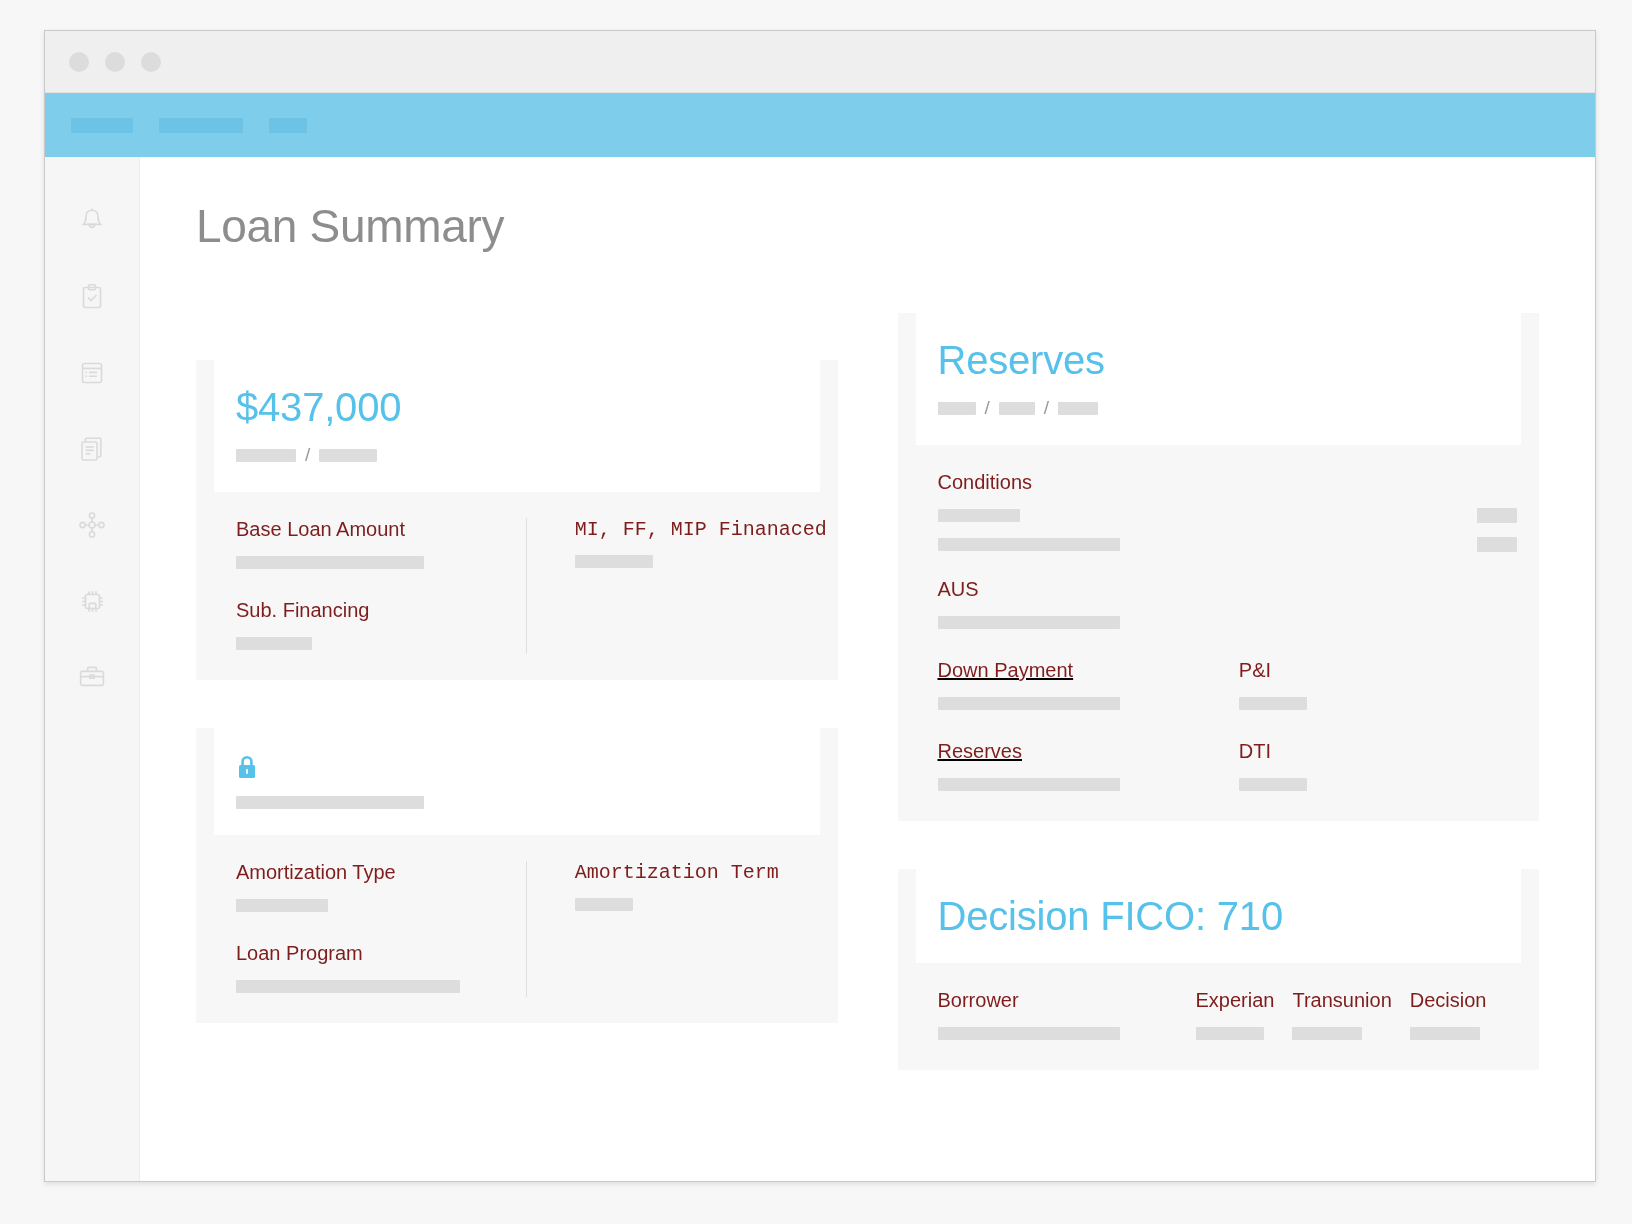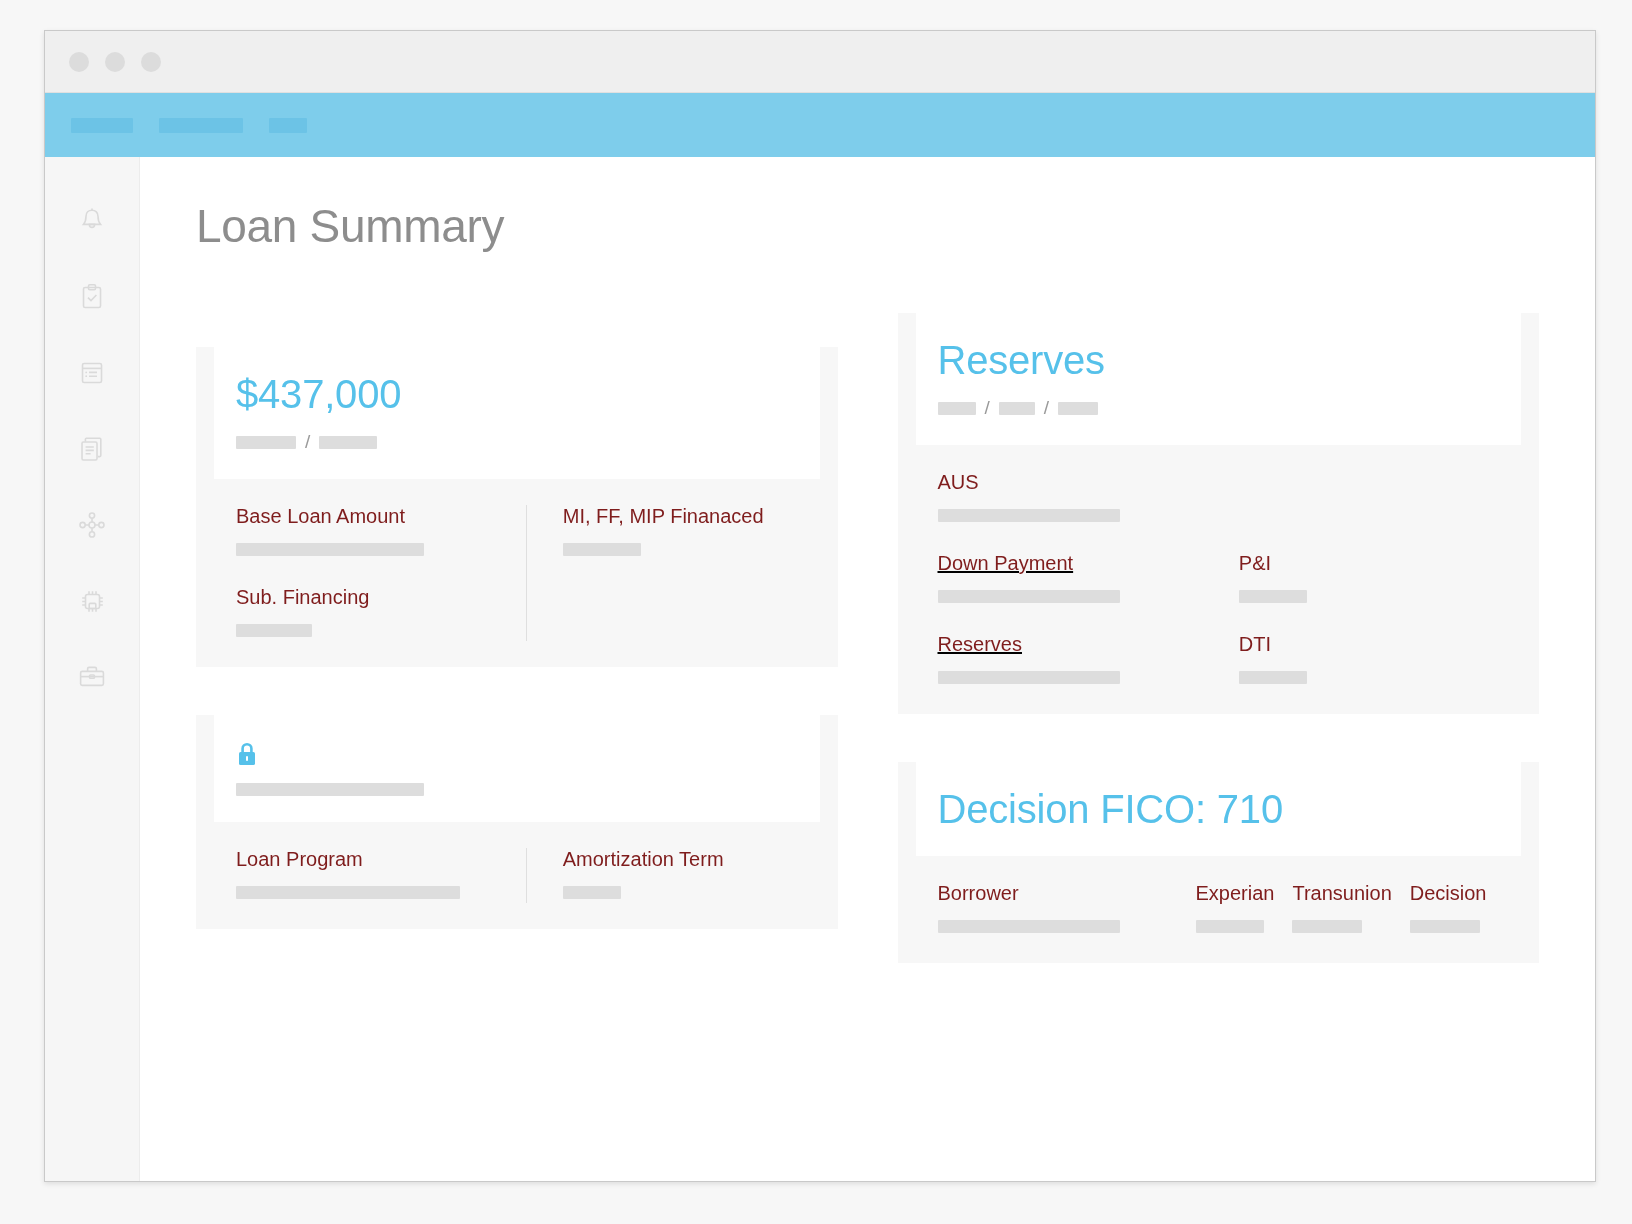--- a/index.html
+++ b/index.html
@@ -161,22 +161,23 @@
   
   .split {
     display: flex;
   }
   .split .left {
     flex: 0 0 50%;
     padding-right: 26px;
   }
   .split .right {
     flex: 1;
-    padding-left: 36px;
+    padding-left: 48px;
     border-left: 1px solid #dfdfdf;
+    font-family: Liberation Mono, monospace;
   }
 
   
   .row2 { display: flex; }
   .row2 .c1 { flex: 0 0 52%; text-decoration: underline; }
   .row2 .c2 { flex: 1; }
 
   .cond-row {
     display: flex;
     align-items: center;
@@ -335,20 +336,26 @@
                     <path d="M6.6 11V7.6a4.4 4.4 0 018.8 0V11" stroke="#56c1ea" stroke-width="2.6" fill="none"></path>
                     <rect x="10" y="15" width="2" height="5" rx="1" fill="#ffffff"></rect>
                   </svg>
                 </div>
                 <div class="sub-line">
                   <span class="ph" style="width:188px"></span>
                 </div>
               </div>
               <div class="card-body split">
                 <div class="left">
+                  <div class="field">
+                    <div class="field-label">Amortization Type</div>
+                    <div class="field-bar">
+                      <span class="ph" style="width:92px"></span>
+                    </div>
+                  </div>
                   <div class="field">
                     <div class="field-label">Loan Program</div>
                     <div class="field-bar">
                       <span class="ph" style="width:224px"></span>
                     </div>
                   </div>
                 </div>
                 <div class="right">
                   <div class="field">
                     <div class="field-label">Amortization Term</div>
@@ -370,20 +377,31 @@
                 <div class="sub-line">
                   <span class="ph" style="width:38px"></span>
                   <span class="slash">/</span>
                   <span class="ph" style="width:36px"></span>
                   <span class="slash">/</span>
                   <span class="ph" style="width:40px"></span>
                 </div>
               </div>
               <div class="card-body">
 
+                <div class="field">
+                  <div class="field-label">Conditions</div>
+                  <div class="cond-row">
+                    <span class="ph" style="width:82px"></span>
+                    <span class="badge"></span>
+                  </div>
+                  <div class="cond-row">
+                    <span class="ph" style="width:182px"></span>
+                    <span class="badge"></span>
+                  </div>
+                </div>
 
                 <div class="field">
                   <div class="field-label">AUS</div>
                   <div class="field-bar">
                     <span class="ph" style="width:182px"></span>
                   </div>
                 </div>
 
                 <div class="field row2">
                   <div class="c1">

